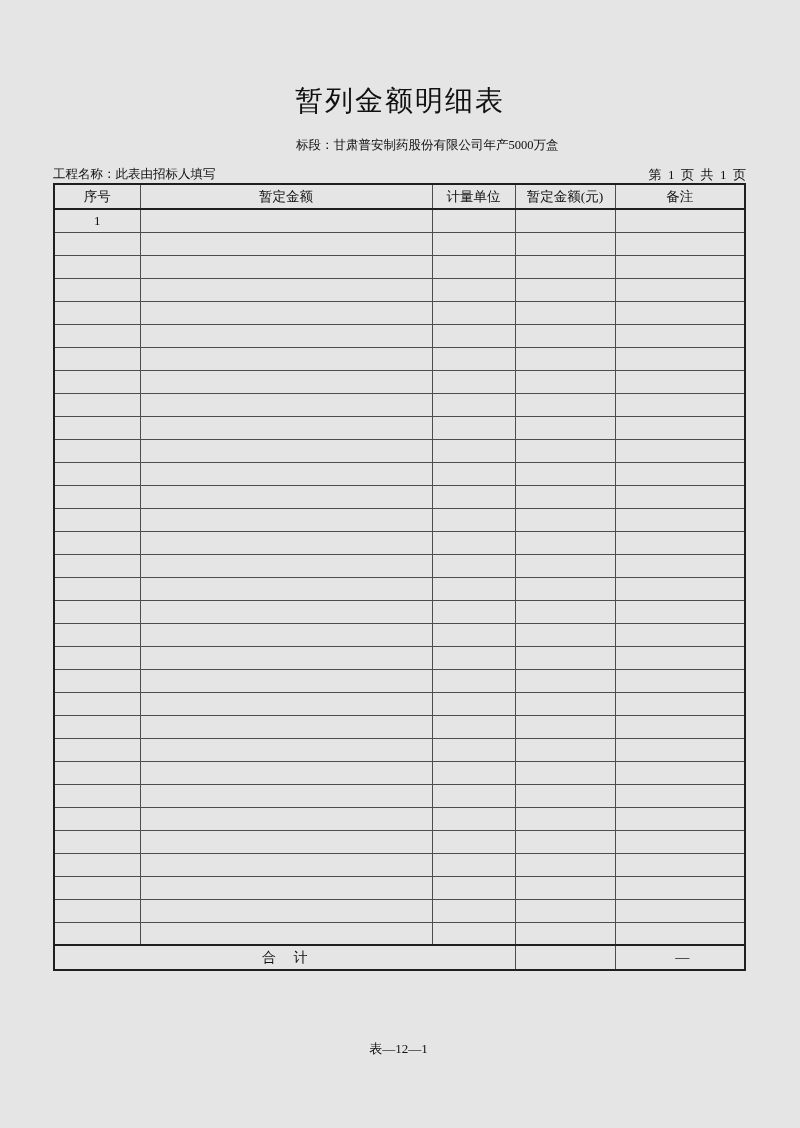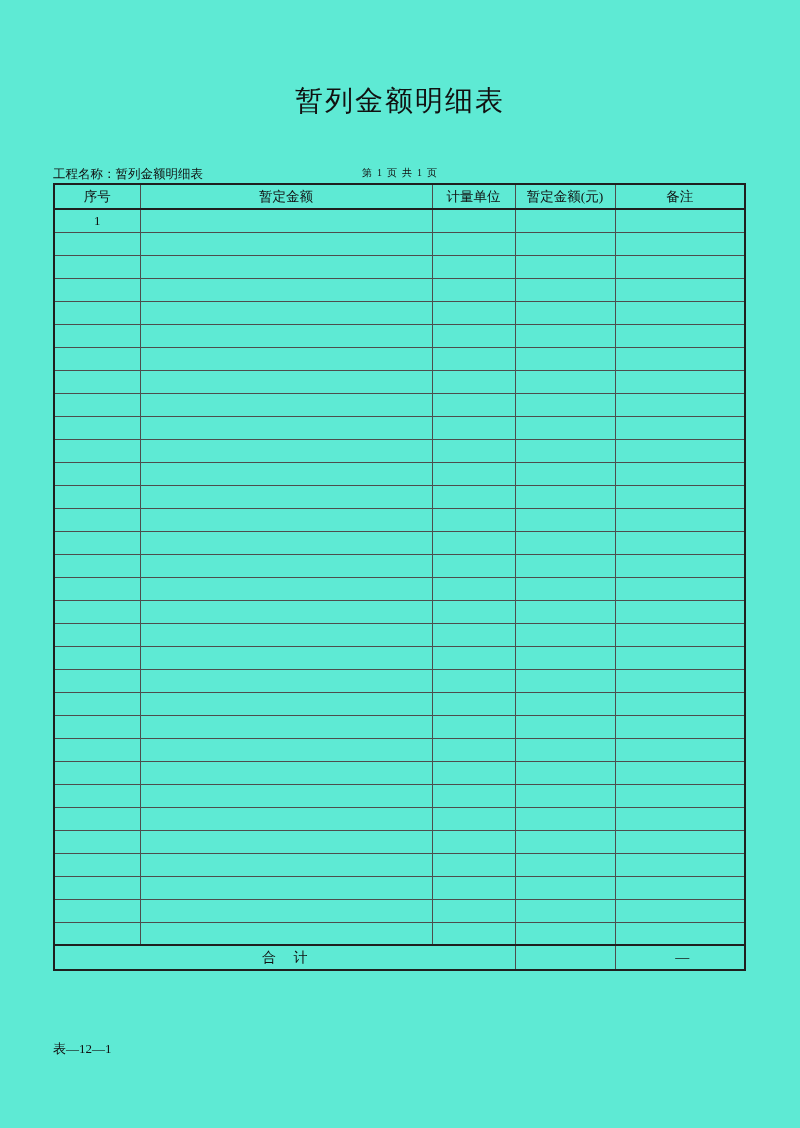--- a/index.html
+++ b/index.html
@@ -1,21 +1,21 @@
 <!DOCTYPE html>
 <html><head>
 <meta charset="utf-8">
 <style>
   * { margin: 0; padding: 0; box-sizing: border-box; }
   html, body { background: #ffffff; }
   .page {
     position: relative;
     width: 800px;
     height: 1128px;
-    background: #5eead4;
+    background: #e5e5e5;
     font-family: "Liberation Serif", "DejaVu Serif", serif;
     color: #1a1a1a;
     overflow: hidden;
   }
   .doc-title {
     position: absolute;
     top: 82px;
     left: 54px;
     width: 692px;
     text-align: center;
@@ -39,22 +39,22 @@
     left: 53px;
     font-size: 12.5px;
     color: #111;
     white-space: pre;
   }
   .page-number {
     position: absolute;
     top: 166px;
     left: 53px;
     width: 693px;
-    text-align: center;
-    font-size: 10px;
+    text-align: right;
+    font-size: 13px;
     color: #111;
     white-space: pre;
   }
   table.main-table {
     position: absolute;
     top: 183px;
     left: 53px;
     width: 693px;
     border-collapse: collapse;
     table-layout: fixed;
@@ -90,36 +90,37 @@
     width: 700px;
     font-size: 12.5px;
     font-weight: 600;
     color: #111;
   }
   .form-code {
     position: absolute;
     top: 1040px;
     left: 53px;
     width: 691px;
-    text-align: left;
+    text-align: center;
     font-size: 13px;
     color: #111;
   }
 </style>
 </head>
 <body>
 
 <div class="page">
 
   <div class="doc-title">暂列金额明细表</div>
 
   <div class="bid-section">
+    <div>标段：甘肃普安制药股份有限公司年产5000万盒</div>
   </div>
 
-  <div class="project-name">工程名称：暂列金额明细表</div>
+  <div class="project-name">工程名称：此表由招标人填写</div>
 
   <div class="page-number">第  1  页  共  1  页</div>
 
   <table class="main-table">
     <colgroup>
       <col style="width:86px">
       <col style="width:292px">
       <col style="width:83px">
       <col style="width:100px">
       <col style="width:130px">

